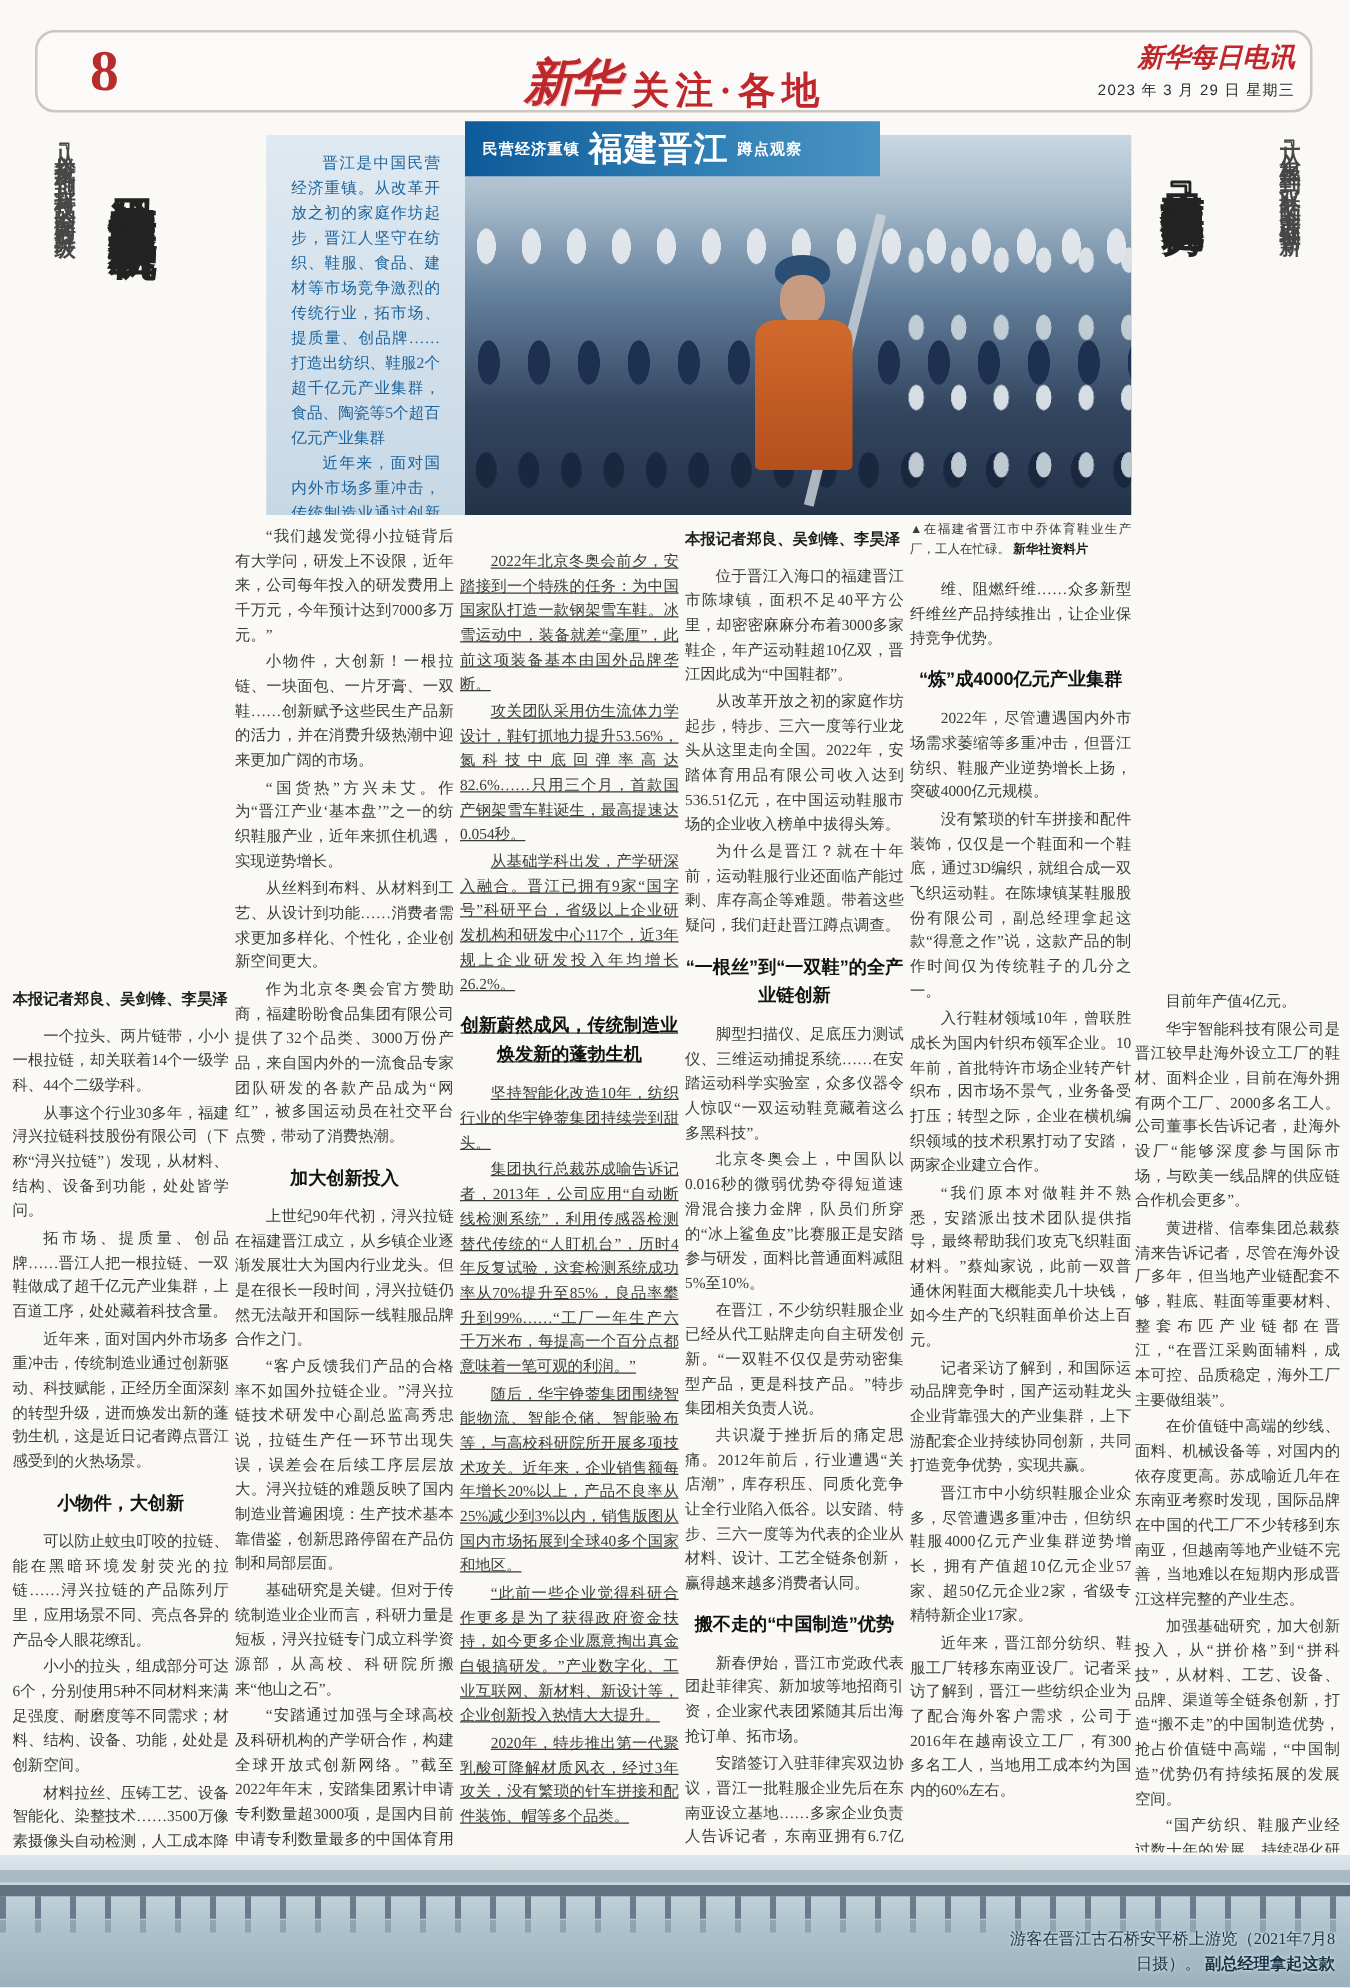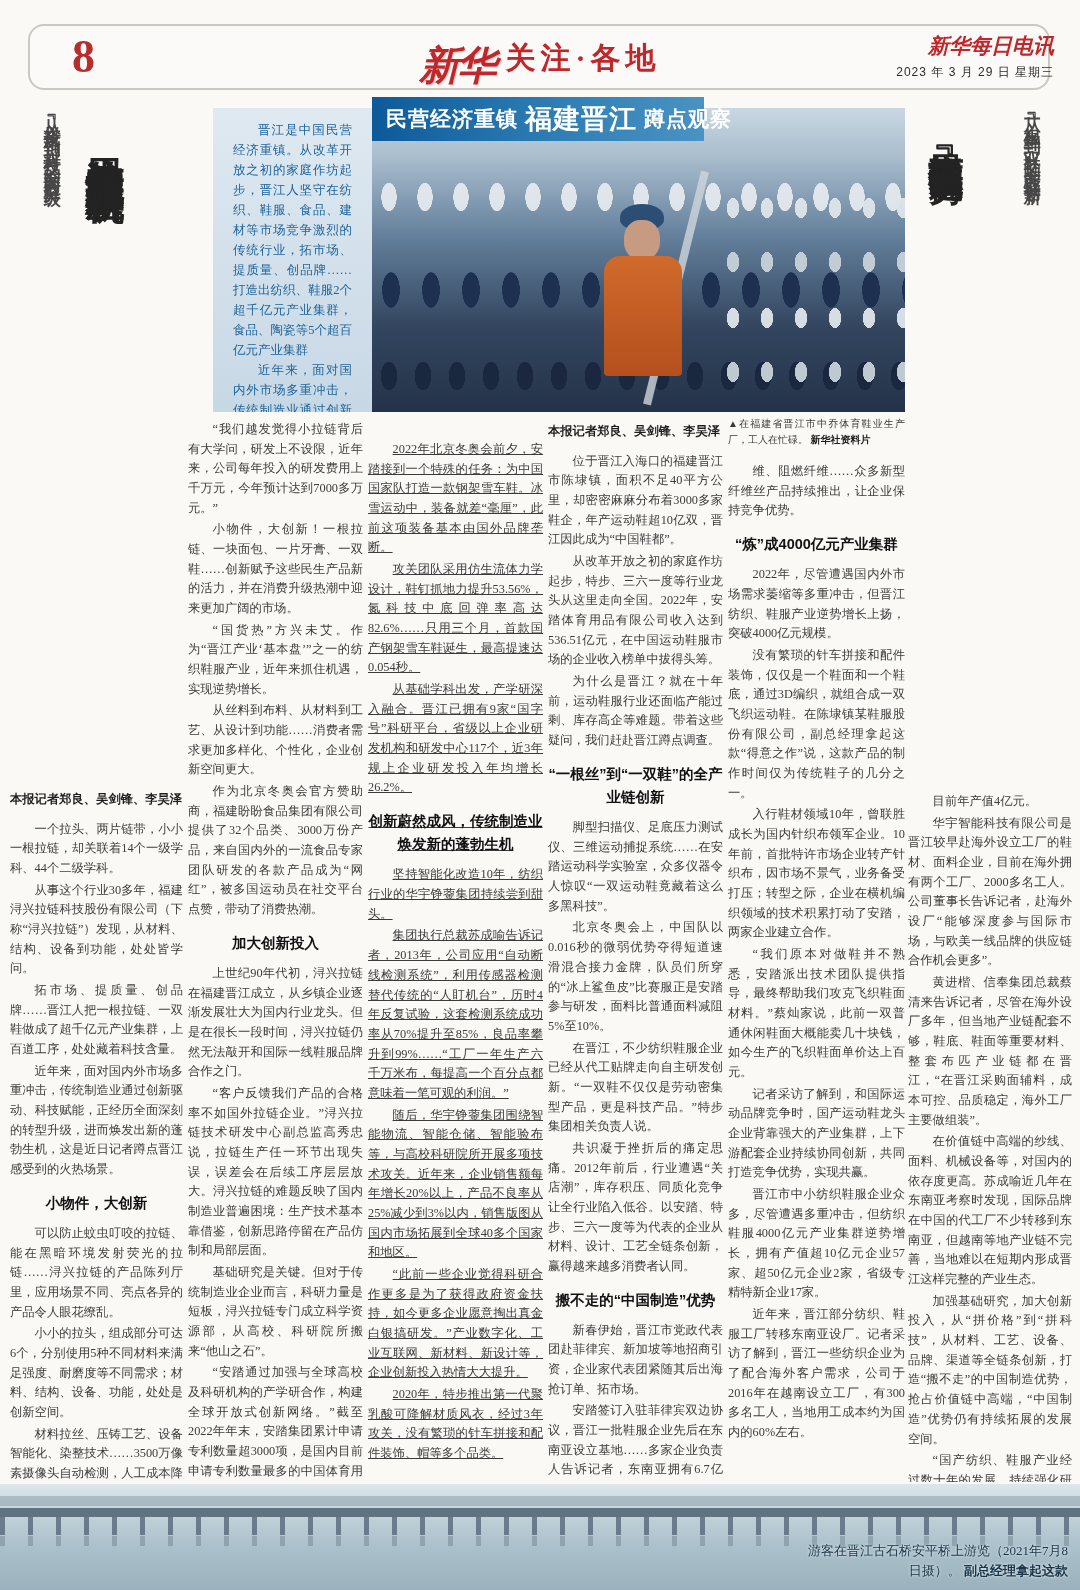--- a/index.html
+++ b/index.html
@@ -6,45 +6,45 @@
   body { background:#e8e6e2; font-family:"Liberation Serif", serif; }
   .page { position:relative; width:1080px; height:1590px; margin:0 auto;
           background:#faf9f6; overflow:hidden; color:#3b3b3b; }
 
   
   .header-frame { position:absolute; left:28px; top:24px; width:1022px; height:66px;
                   border:2px solid #ccc8c1; border-radius:16px; background:#fbfaf8; }
   .pagenum { position:absolute; left:72px; top:30px; font-size:46px; font-weight:bold;
              color:#b72c2c; font-family:"Liberation Serif", serif; }
   .mast-center { position:absolute; left:50%; top:38px; transform:translateX(-50%);
-                 display:flex; align-items:flex-start; gap:12px; white-space:nowrap; }
+                 display:flex; align-items:flex-end; gap:12px; white-space:nowrap; }
   .mast-logo { font-size:40px; font-weight:900; font-style:italic; color:#c0272b;
                letter-spacing:-3px; text-shadow:1px 1px 0 rgba(192,39,43,.25); }
   .mast-section { font-size:30px; font-weight:900; color:#c0272b; letter-spacing:5px; }
-  .mast-right { position:absolute; right:26px; top:32px; text-align:right; }
+  .mast-right { position:absolute; right:44px; top:32px; text-align:right; }
   .mast-brand { font-size:21px; font-weight:900; font-style:italic; color:#c0272b; letter-spacing:0; }
   .mast-date { font-size:12px; color:#2c2c2c; margin-top:4px; letter-spacing:1px; font-family:"Liberation Sans", sans-serif; }
 
   
   .v { writing-mode:vertical-rl; text-orientation:upright; }
   .kicker { position:absolute; font-size:17px; font-weight:600; color:#474747;
             letter-spacing:4px; line-height:1.1; }
   .big-head { position:absolute; font-weight:900; color:#232323; line-height:1.0;
               font-family:"Liberation Serif", serif; }
   .left-kicker  { left:42px;  top:104px; height:600px; }
   .left-head    { left:86px;  top:126px; height:648px; font-size:39px; letter-spacing:2px; }
   .right-kicker { left:1022px; top:102px; height:660px; }
   .right-head   { left:928px; top:126px; height:664px; font-size:35px; letter-spacing:1px; }
 
   
   .banner { position:absolute; left:372px; top:97px; width:332px; height:44px;
             background:linear-gradient(90deg,#0d5a9a,#2e7eb4 55%,#4a93c3);
             display:flex; align-items:center; padding-left:14px; gap:7px;
             color:#fff; white-space:nowrap; z-index:5; }
-  .banner .b1, .banner .b3 { font-size:21px; font-weight:bold; letter-spacing:1px; }
+  .banner .b1, .banner .b3 { font-size:12px; font-weight:bold; letter-spacing:1px; }
   .banner .b2 { font-size:27px; font-weight:900; letter-spacing:1px; }
 
   
   .intro { position:absolute; left:213px; top:108px; width:159px; height:304px;
            background:linear-gradient(180deg,#dfe9f1,#c7d8e5);
            padding:12px 20px 8px; color:#1e649c; font-size:12.5px; line-height:1.6;
            text-align:justify; overflow:hidden; }
   .intro .blk.p { text-indent:2em; margin:0; }
 
   

